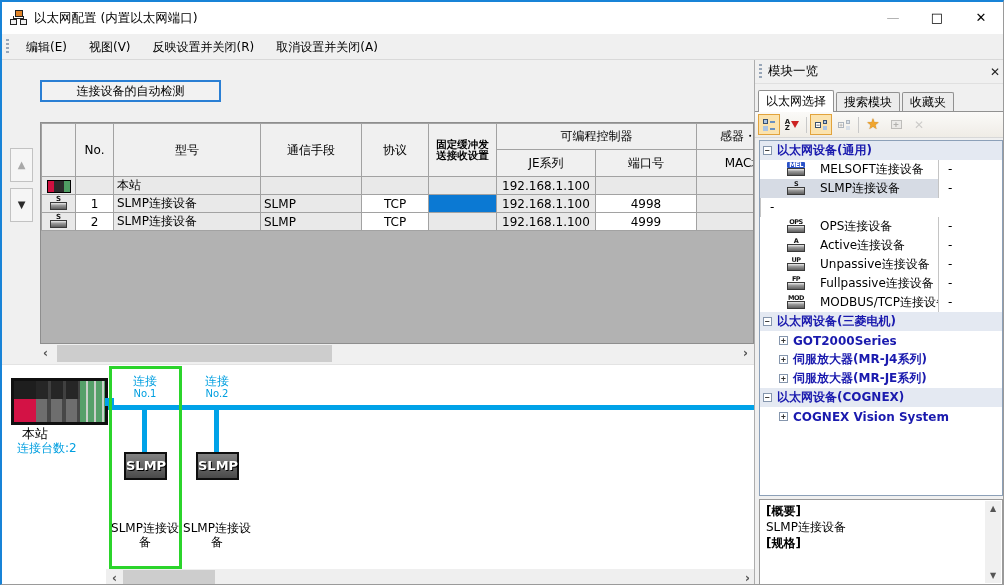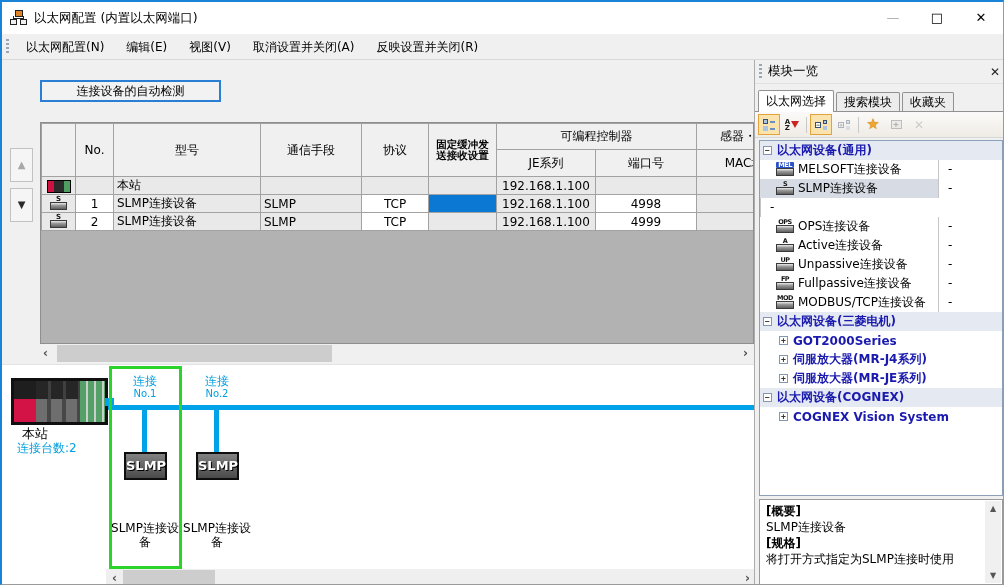--- a/index.html
+++ b/index.html
@@ -94,21 +94,21 @@
   .g-az .lt span{display:block;}
   .g-az .ar{width:0;height:0;border-left:4px solid transparent;border-right:4px solid transparent;border-top:7px solid #cc2222;margin-left:1px;}
   .g-exp{width:12px;height:12px;position:relative;}
   .g-exp i{position:absolute;left:0;top:3px;width:6px;height:6px;background:#fff;border:1px solid #38506e;font:700 6px/4px monospace;text-align:center;color:#333;}
   .g-exp b{position:absolute;left:8px;top:1px;width:4px;height:4px;background:#aac4e4;border:1px solid #38506e;box-shadow:0 6px 0 #aac4e4;}
   .g-star{font-size:15px;color:#f0a52e;text-shadow:0 0 1px #a86a10;line-height:15px;}
   .g-add{width:11px;height:9px;border:1px solid #666;background:#ddd;position:relative;font:700 9px/7px monospace;text-align:center;color:#444;}
   .g-x{font-size:12px;font-weight:bold;color:#8c8c8c;}
   .plist{position:absolute;left:4px;top:80px;width:244px;height:356px;background:#fff;border:1px solid #8ca0b8;overflow:hidden;font-size:12px;}
   .lrow{display:flex;height:19px;align-items:center;}
-  .lrow .rmain{flex:1;display:flex;align-items:center;height:100%;overflow:hidden;white-space:nowrap;}
+  .lrow .rmain{flex:1;display:flex;align-items:center;height:100%;overflow:hidden;white-space:nowrap;gap:11px;}
   .lrow .rval{width:64px;border-left:1px solid #c4c4c4;height:100%;line-height:18px;padding-left:9px;background:#fff;}
   .lrow.group{background:#e4e9f2;font-weight:bold;color:#1a1aae;}
   .lrow.sub{font-weight:bold;color:#1a1aae;}
   .lrow.selected .rmain{background:#d6dbe4;}
   .pm{width:9px;height:9px;border:1px solid #8596ad;background:#fff;font:700 8px/7px "DejaVu Sans Mono",monospace;text-align:center;color:#333;margin:0 5px 0 3px;flex:none;}
   .indent{width:16px;flex:none;}
   .dev-ic{width:18px;height:15px;text-align:center;margin-right:4px;flex:none;}
   .dev-ic .tag{display:block;font-size:6.5px;line-height:6px;font-weight:bold;color:#131313;letter-spacing:-0.5px;}
   .dev-ic .body{display:block;height:8px;background:linear-gradient(#ececec,#9a9a9a 40%,#5f5f5f);border:1px solid #3a3a3a;}
   .dev-ic.mel .tag{background:#2a52c8;color:#fff;border-radius:1px;}
@@ -132,25 +132,24 @@
         <i class="n3"></i>
       </div>
     <div class="title-text">以太网配置 (内置以太网端口)</div>
     <div class="win-btn min">—</div>
     <div class="win-btn">□</div>
     <div class="win-btn">✕</div>
   </div>
 
   <div class="menubar">
     <div class="grip"></div>
-    <div class="menu-item">以太网配置(N)</div>
     <div class="menu-item">编辑(E)</div>
     <div class="menu-item">视图(V)</div>
+    <div class="menu-item">反映设置并关闭(R)</div>
     <div class="menu-item">取消设置并关闭(A)</div>
-    <div class="menu-item">反映设置并关闭(R)</div>
   </div>
 
   <div class="main">
     <div class="detect-btn">连接设备的自动检测</div>
     <div class="nav-btn nav-up">▲</div>
     <div class="nav-btn nav-down">▼</div>
 
     <div class="table-zone">
       <table class="cfg">
         <colgroup>
@@ -441,21 +440,20 @@
         <span class="indent"></span>
           <span class="pm">+</span>
           <span>COGNEX Vision System</span>
       </div>
     </div>
 
     <div class="pinfo">
       <div class="hd">[概要]</div>
       <div>SLMP连接设备</div>
       <div class="hd">[规格]</div>
-      <div>将打开方式指定为SLMP连接时使用</div>
       <div class="vscroll">
         <div class="vs-arrow vs-up">▲</div>
         <div class="vs-arrow vs-down">▼</div>
       </div>
     </div>
   </div>
 
 </div>
 
 </body></html>

